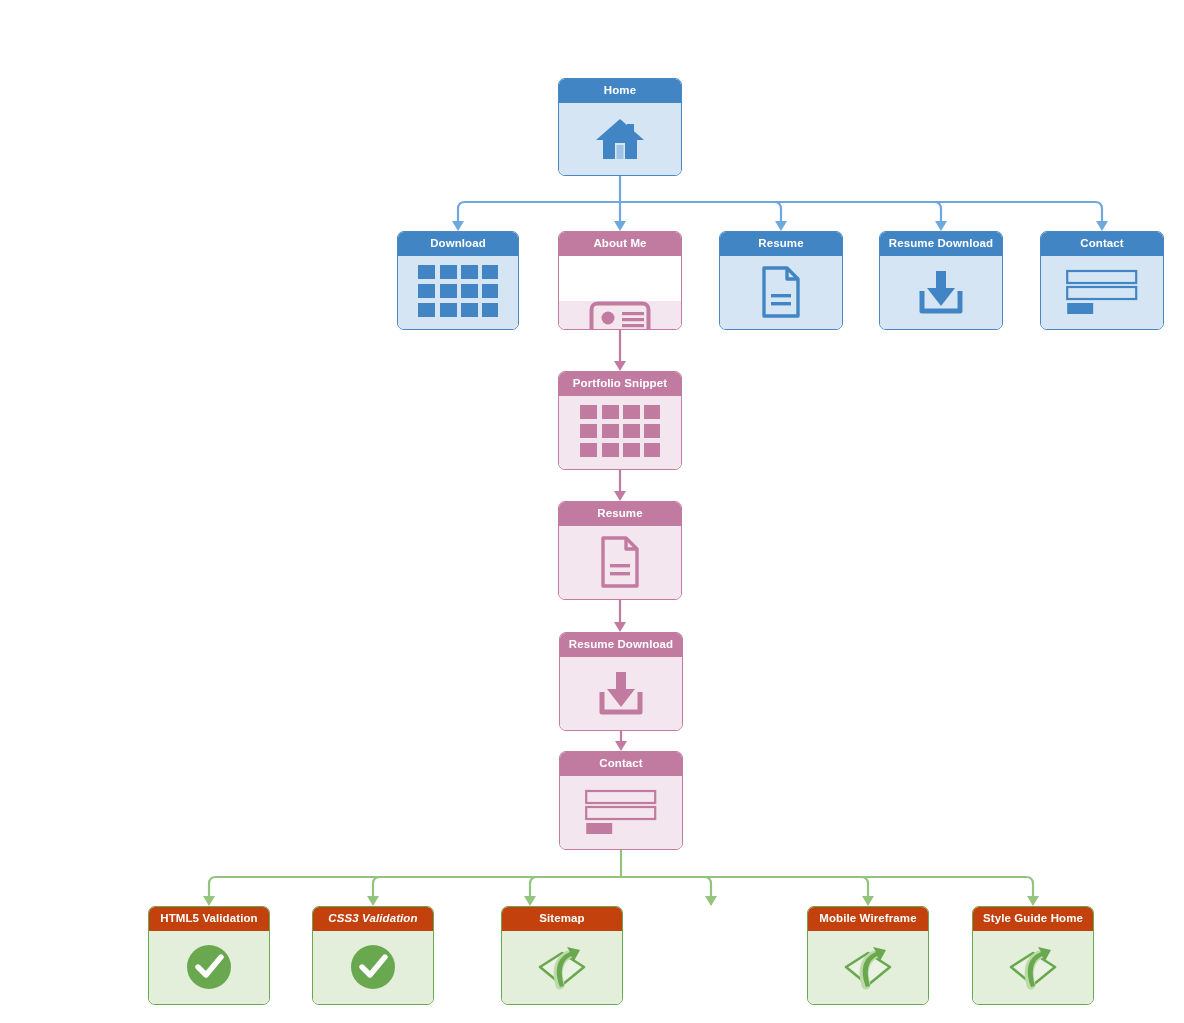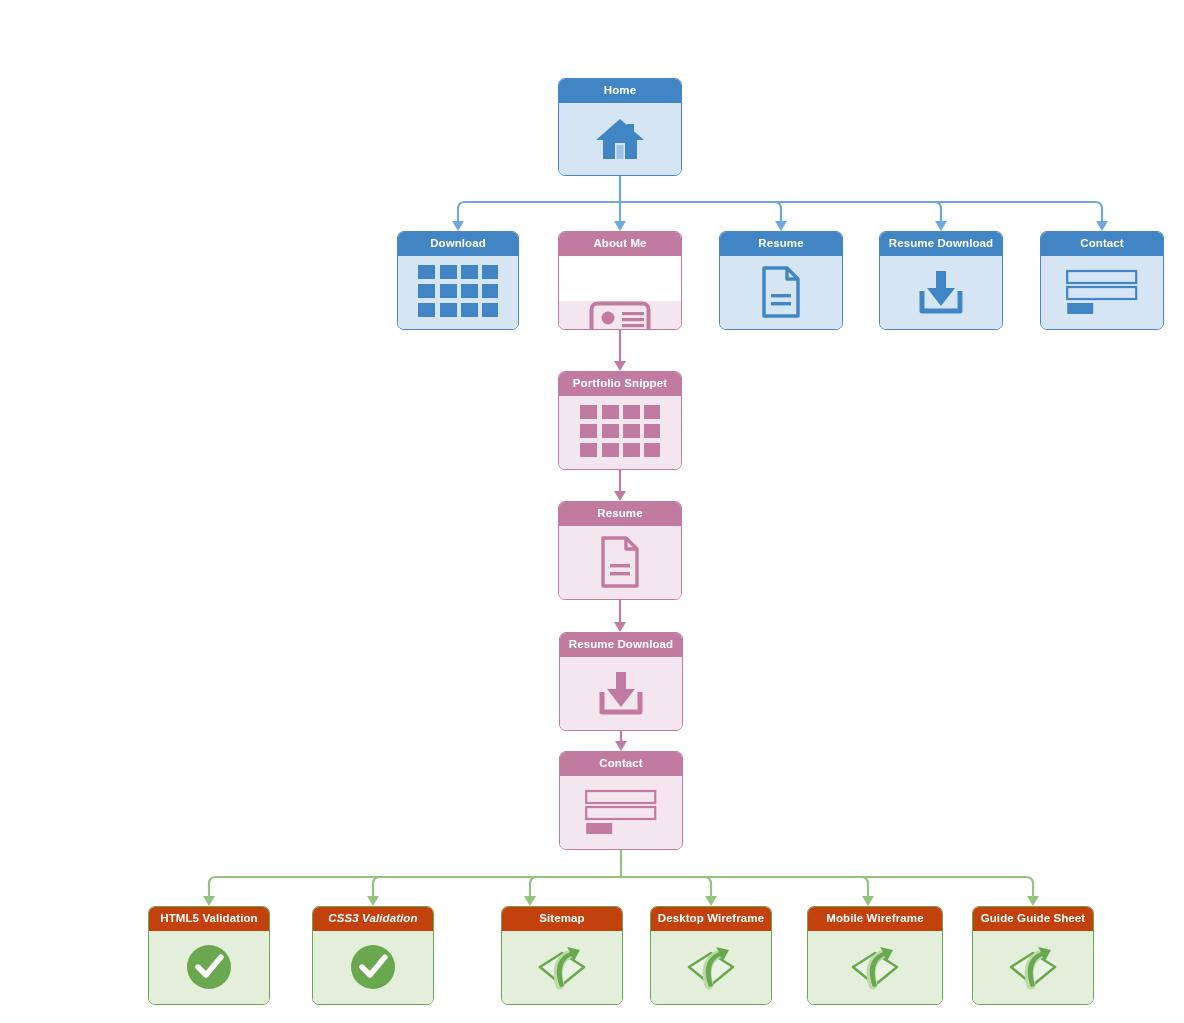--- a/index.html
+++ b/index.html
@@ -276,46 +276,36 @@
     <div class="hdr">Sitemap</div>
     <div class="body">
       <svg width="52" height="52" viewBox="0 0 52 52">
         <polygon points="26,12 48,26 26,44 4,26" fill="#eaf2e4" stroke="#6aa84f" stroke-width="2.6" stroke-linejoin="round"></polygon>
         <path d="M24 44 C20 30 22 20 32 14" fill="none" stroke="#bcd9a8" stroke-width="9" stroke-linecap="round"></path>
         <path d="M24 46 C18 30 20 17 34 11 L31 6 L44 9 L38 20 L35 15 C25 20 24 31 28 45 Z" fill="#6aa84f"></path>
       </svg>
     </div>
   </div>
 
-  <div class="node t-green" style="left:650px; top:906px; width:122px; height:99px;">
-    <div class="hdr">Desktop Wireframe</div>
+
+  <div class="node t-green" style="left:807px; top:906px; width:122px; height:99px;">
+    <div class="hdr">Mobile Wireframe</div>
     <div class="body">
       <svg width="52" height="52" viewBox="0 0 52 52">
         <polygon points="26,12 48,26 26,44 4,26" fill="#eaf2e4" stroke="#6aa84f" stroke-width="2.6" stroke-linejoin="round"></polygon>
         <path d="M24 44 C20 30 22 20 32 14" fill="none" stroke="#bcd9a8" stroke-width="9" stroke-linecap="round"></path>
         <path d="M24 46 C18 30 20 17 34 11 L31 6 L44 9 L38 20 L35 15 C25 20 24 31 28 45 Z" fill="#6aa84f"></path>
       </svg>
     </div>
   </div>
 
-  <div class="node t-green" style="left:807px; top:906px; width:136px; height:99px;">
-    <div class="hdr">Mobile Wireframe</div>
+  <div class="node t-green" style="left:972px; top:906px; width:122px; height:99px;">
+    <div class="hdr">Style Guide Home</div>
     <div class="body">
       <svg width="52" height="52" viewBox="0 0 52 52">
         <polygon points="26,12 48,26 26,44 4,26" fill="#eaf2e4" stroke="#6aa84f" stroke-width="2.6" stroke-linejoin="round"></polygon>
         <path d="M24 44 C20 30 22 20 32 14" fill="none" stroke="#bcd9a8" stroke-width="9" stroke-linecap="round"></path>
         <path d="M24 46 C18 30 20 17 34 11 L31 6 L44 9 L38 20 L35 15 C25 20 24 31 28 45 Z" fill="#6aa84f"></path>
       </svg>
     </div>
   </div>
 
-  <div class="node t-green" style="left:972px; top:906px; width:122px; height:99px;">
-    <div class="hdr">Guide Guide Sheet</div>
-    <div class="body">
-      <svg width="52" height="52" viewBox="0 0 52 52">
-        <polygon points="26,12 48,26 26,44 4,26" fill="#eaf2e4" stroke="#6aa84f" stroke-width="2.6" stroke-linejoin="round"></polygon>
-        <path d="M24 44 C20 30 22 20 32 14" fill="none" stroke="#bcd9a8" stroke-width="9" stroke-linecap="round"></path>
-        <path d="M24 46 C18 30 20 17 34 11 L31 6 L44 9 L38 20 L35 15 C25 20 24 31 28 45 Z" fill="#6aa84f"></path>
-      </svg>
-    </div>
-  </div>
-
 </div>
 
 </body></html>

